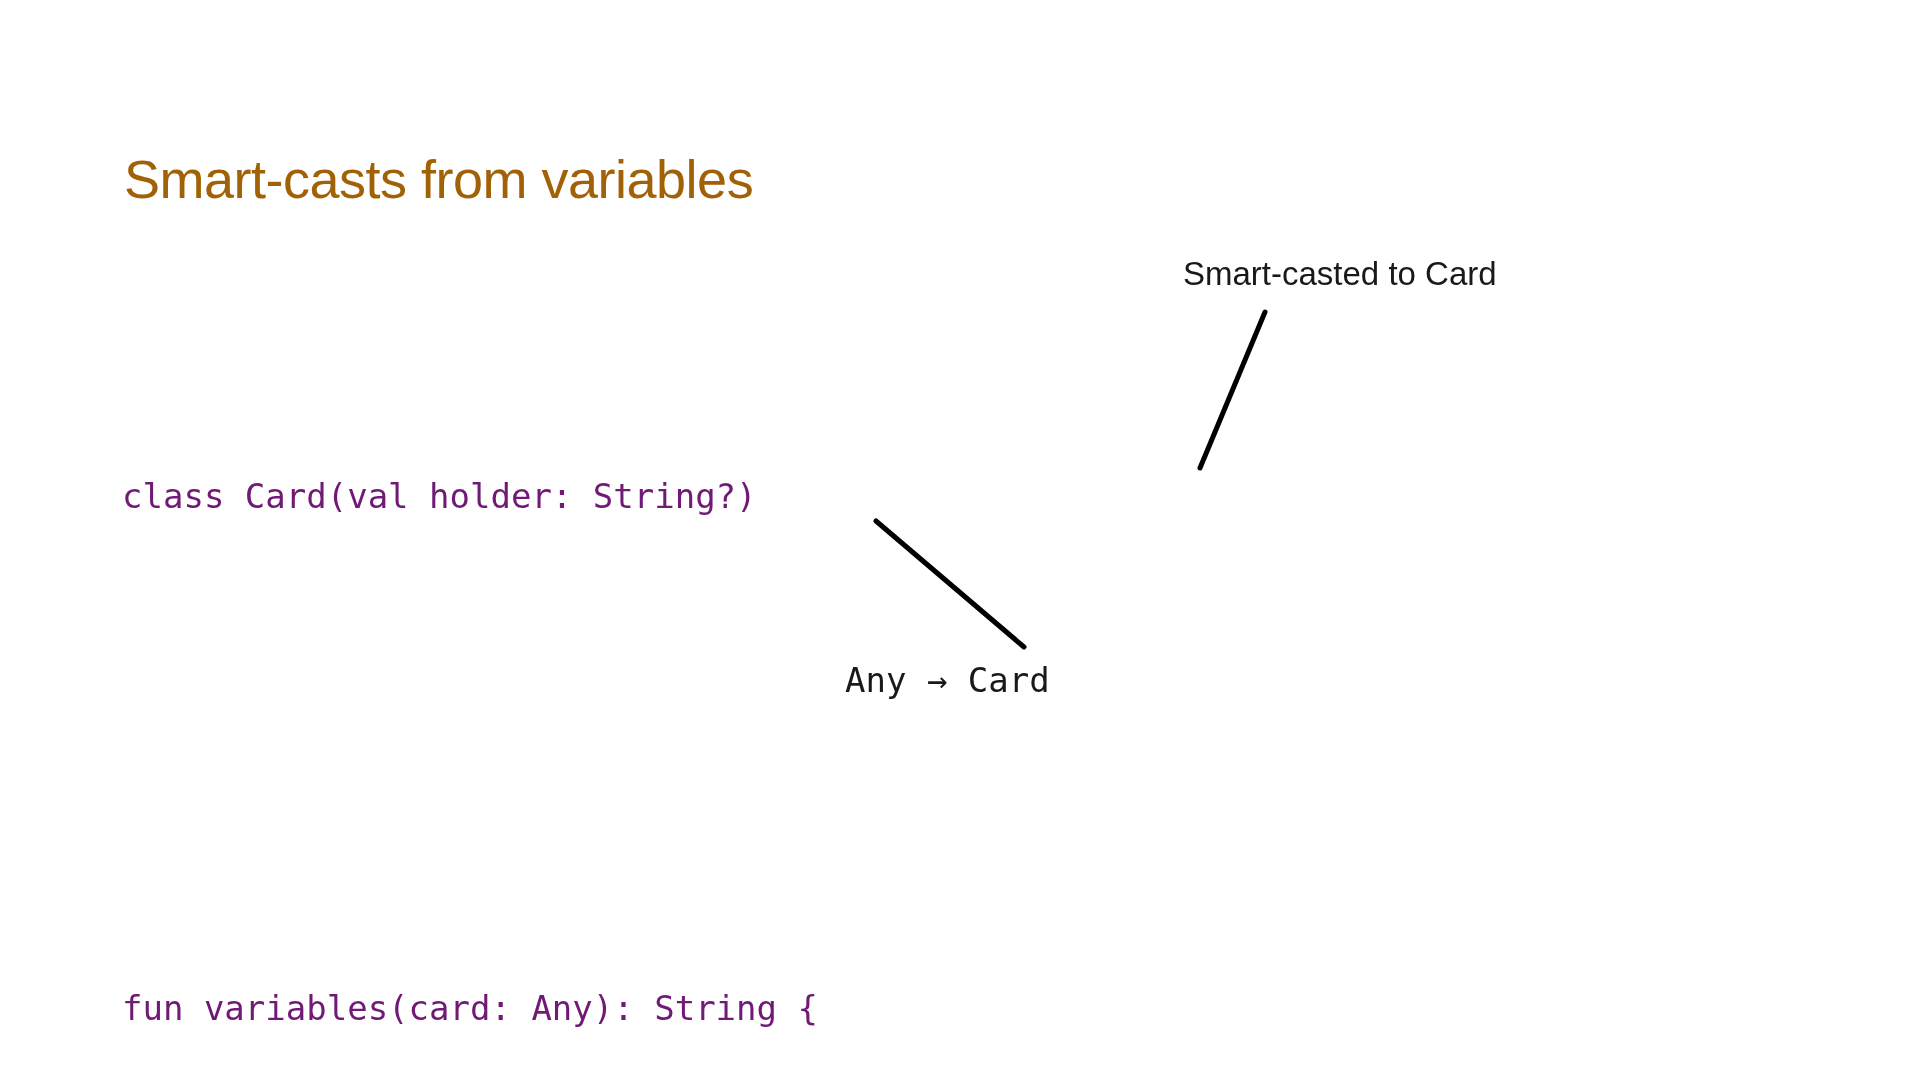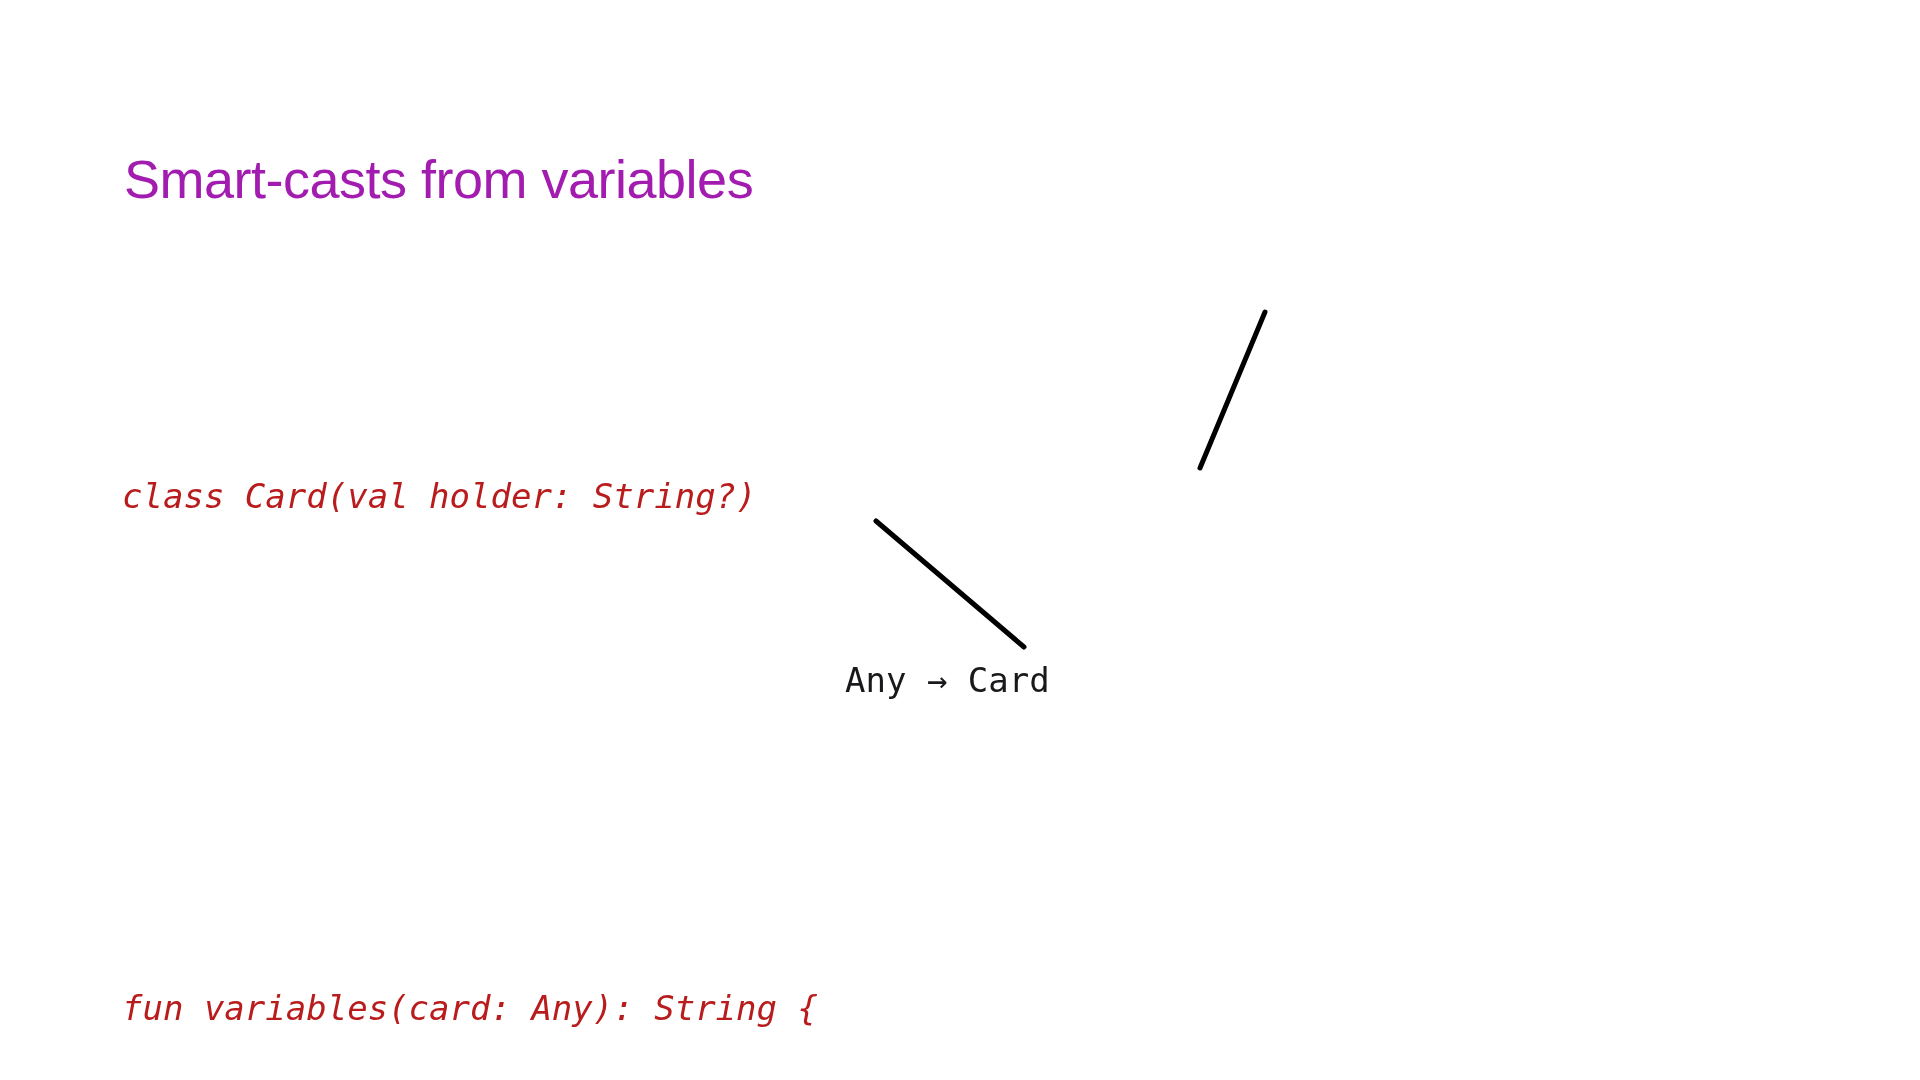--- a/index.html
+++ b/index.html
@@ -26,21 +26,21 @@
 
   
   .slide-title {
     position: absolute;
     left: 124px;
     top: 112px;
     font-family: "Liberation Sans", sans-serif;
     font-size: 54px;
     font-weight: 400;
     letter-spacing: -0.5px;
-    color: #a21caf;
+    color: #a16207;
     white-space: nowrap;
   }
 
   
   .code-block {
     position: absolute;
     left: 122px;
     top: 272px;
     font-family: "DejaVu Sans Mono", "Liberation Mono", monospace;
     font-size: 34px;
@@ -49,21 +49,21 @@
     color: #19191c;
     letter-spacing: 0px;
   }
   .code-line {
     height: 64px;
     white-space: pre;
   }
   .code-line.blank { color: transparent; }
 
   
-  .tok-dim      { color: #b91c1c; font-style: italic; }
+  .tok-dim      { color: #701a75; }
 
   
   .annotation {
     position: absolute;
     white-space: nowrap;
     color: #19191c;
   }
   .annotation.sans {
     font-family: "Liberation Sans", sans-serif;
     font-size: 33px;
@@ -117,16 +117,17 @@
 
     
 
   </div>
 
   <svg class="leader-svg" viewBox="0 0 1920 1080">
     <line x1="1265" y1="312" x2="1200" y2="468" stroke="#000000" stroke-width="5" stroke-linecap="round"></line>
     <line x1="876" y1="521" x2="1024" y2="647" stroke="#000000" stroke-width="5" stroke-linecap="round"></line>
   </svg>
 
+  <div id="ann-smartcast" class="annotation sans">Smart-casted to Card</div>
 
   <div id="ann-anycard" class="annotation mono">Any → Card</div>
 
 </div>
 
 </body></html>

